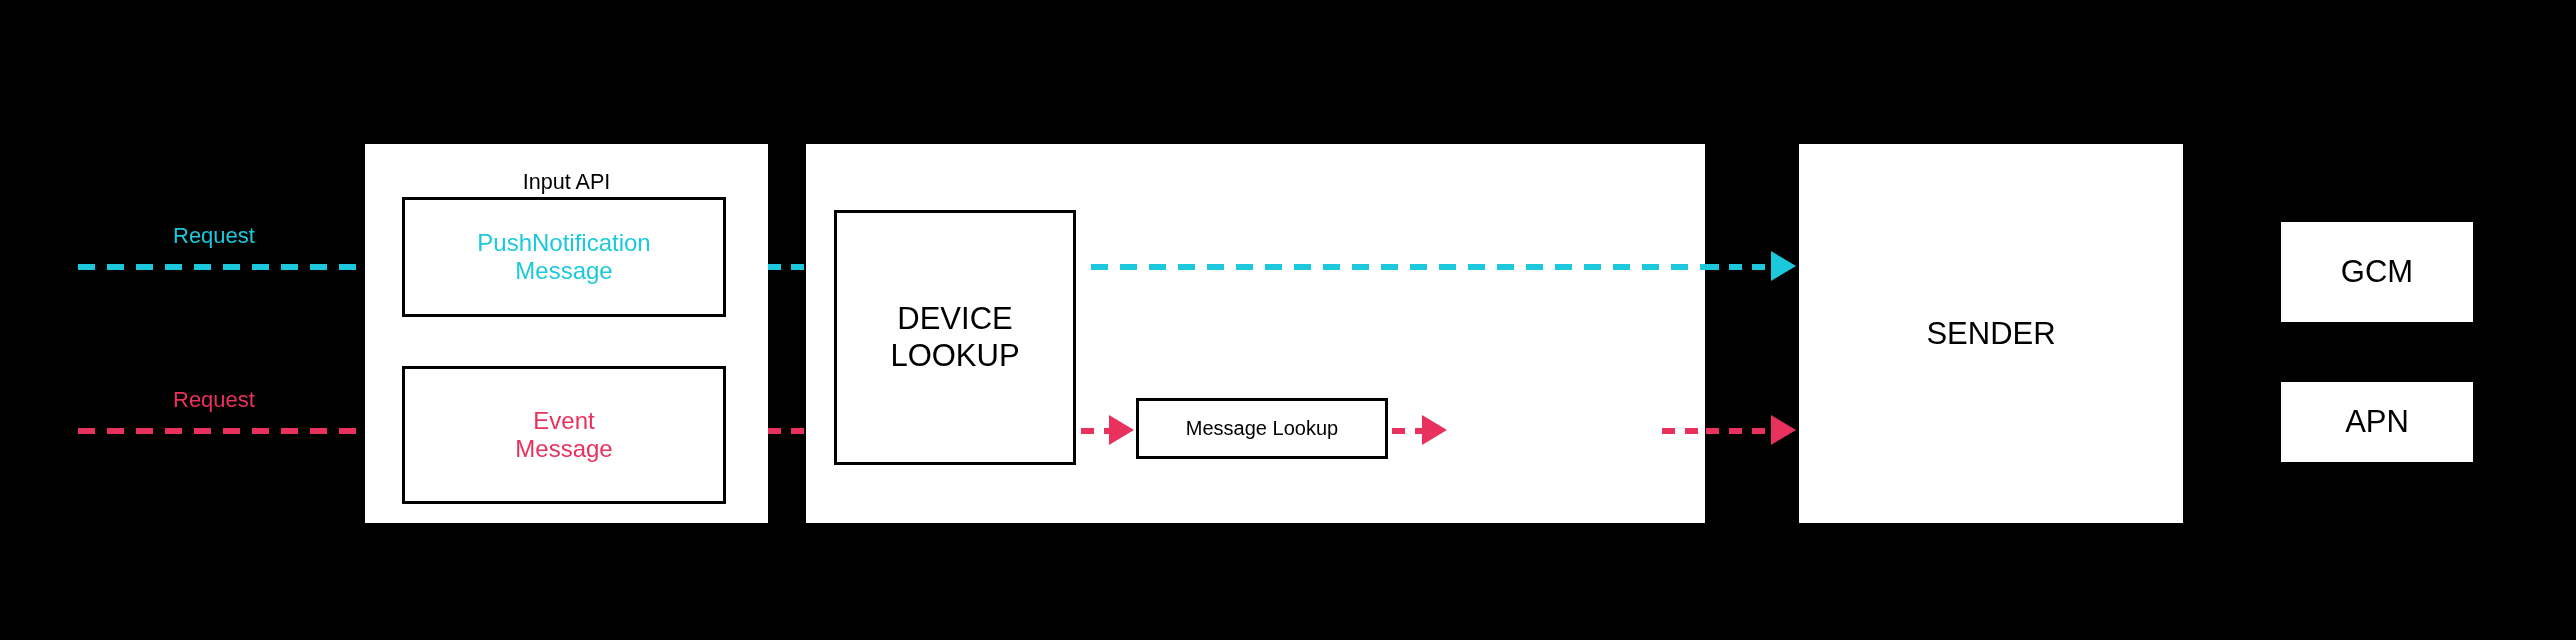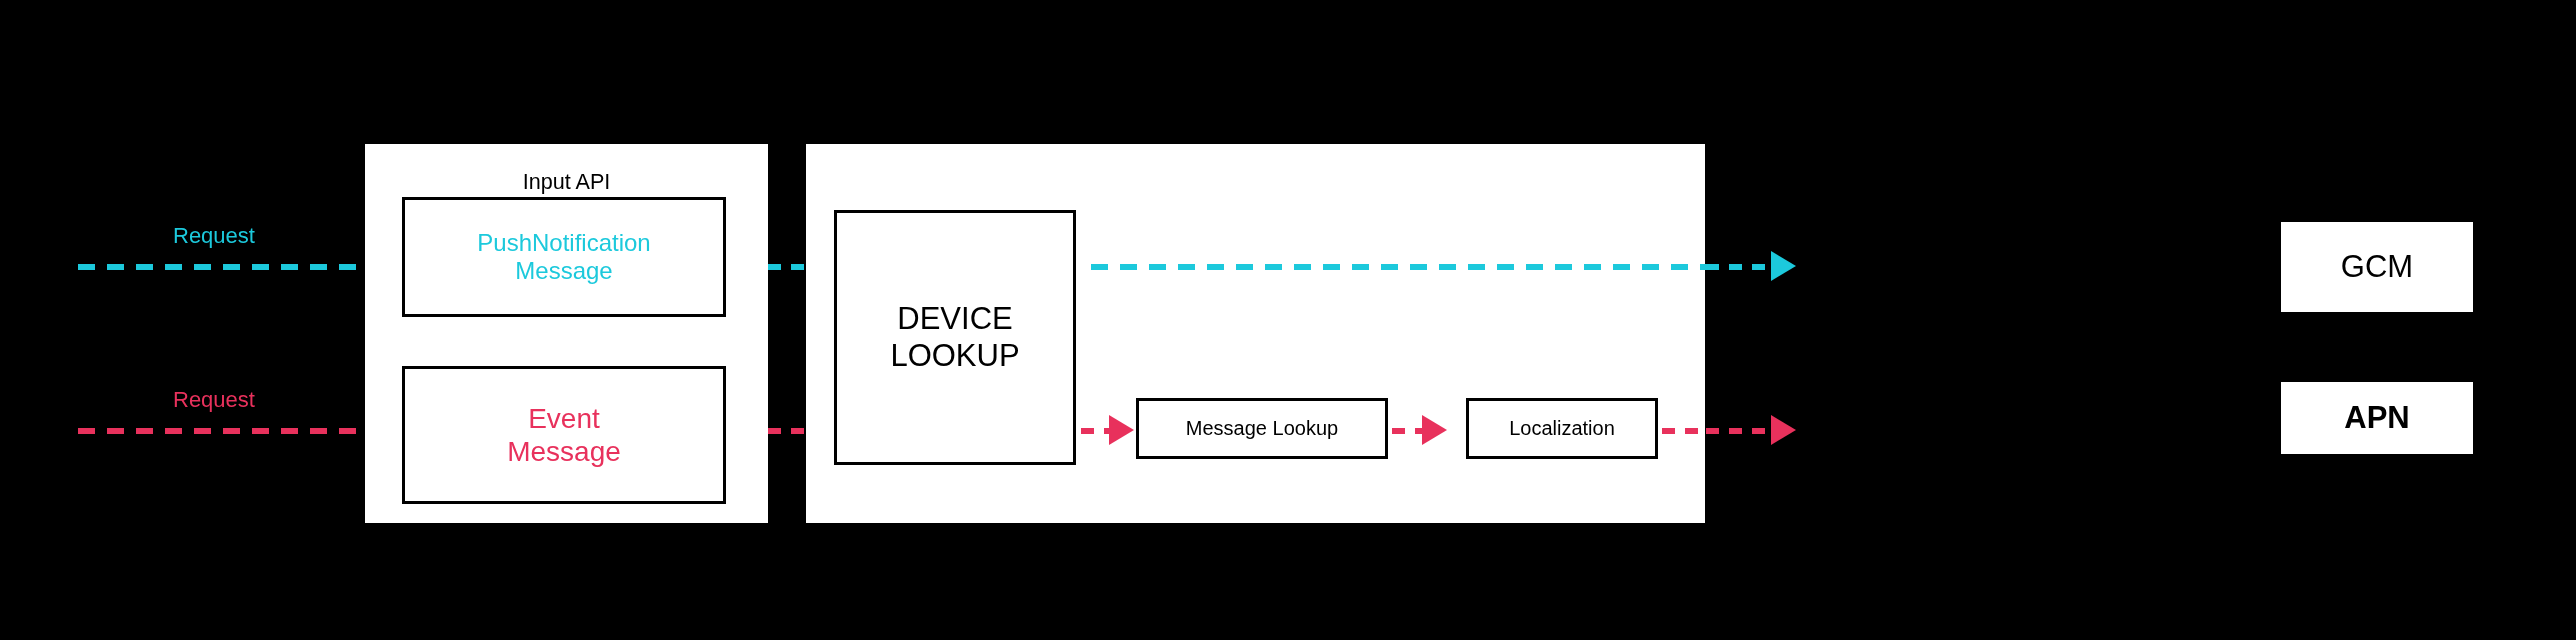--- a/index.html
+++ b/index.html
@@ -126,21 +126,21 @@
 
     <div class="panel-title" style="top:17px;margin-top:10px;">Input API</div>
 
     <div class="abs box" style="left:37px; top:53px; width:324px; height:120px; font-size:24px;">
       <span class="t-cyan">
         <span>PushNotification</span><br>
         <span>Message</span>
       </span>
     </div>
 
-    <div class="abs box" style="left:37px; top:222px; width:324px; height:138px; font-size:28px;">
+    <div class="abs box" style="left:37px; top:222px; width:324px; height:138px; font-size:24px;">
       <span class="t-red">
         <span>Event</span><br>
         <span>Message</span>
       </span>
     </div>
   </div>
 
   <div class="abs dash cyan tight" style="left:768px; top:264px; width:66px;"></div>
   <div class="abs arrow cyan" style="left:808px; top:251px;"></div>
 
@@ -162,36 +162,36 @@
     <div class="abs dash red tight" style="left:275px; top:284px; width:41px;"></div>
     <div class="abs arrow red" style="left:303px; top:271px;"></div>
 
     <div class="abs box thin" style="left:330px; top:254px; width:252px; height:61px; font-size:20px;">
       <span class="t-black">Message Lookup</span>
     </div>
 
     <div class="abs dash red tight" style="left:586px; top:284px; width:41px;"></div>
     <div class="abs arrow red" style="left:616px; top:271px;"></div>
 
-    <div class="abs box thin" style="left:660px; top:254px; width:192px; height:61px; font-size:20px;">
-      <span class="t-black">Localization</span>
-    </div>
 
     <div class="abs dash red tight" style="left:856px; top:284px; width:43px;"></div>
   </div>
 
   <div class="abs dash cyan tight" style="left:1706px; top:264px; width:67px;"></div>
   <div class="abs arrow cyan" style="left:1771px; top:251px;"></div>
 
   <div class="abs dash red tight" style="left:1706px; top:428px; width:67px;"></div>
   <div class="abs arrow red" style="left:1771px; top:415px;"></div>
 
+  <div class="abs chip" style="left:1799px; top:144px; width:384px; height:379px; font-size:31px;">
+    <span class="t-black">SENDER</span>
+  </div>
 
-  <div class="abs chip" style="left:2281px; top:222px; width:192px; height:90px; font-size:31px;">
+  <div class="abs chip" style="left:2281px; top:222px; width:192px; height:100px; font-size:31px;">
     <span class="t-black">GCM</span>
   </div>
 
-  <div class="abs chip" style="left:2281px; top:382px; width:192px; height:72px; font-size:31px;font-weight:bold;">
+  <div class="abs chip" style="left:2281px; top:382px; width:192px; height:80px; font-size:31px;">
     <span class="t-black">APN</span>
   </div>
 
 </div>
 
 
 </body></html>

